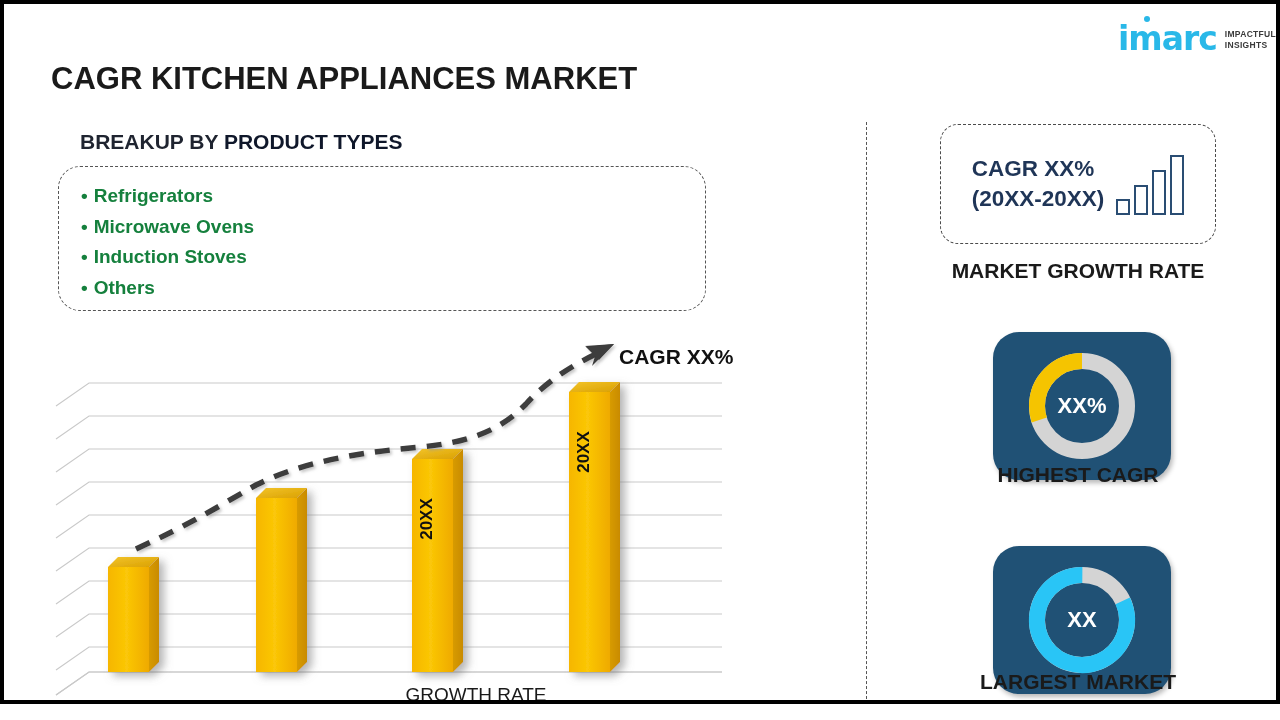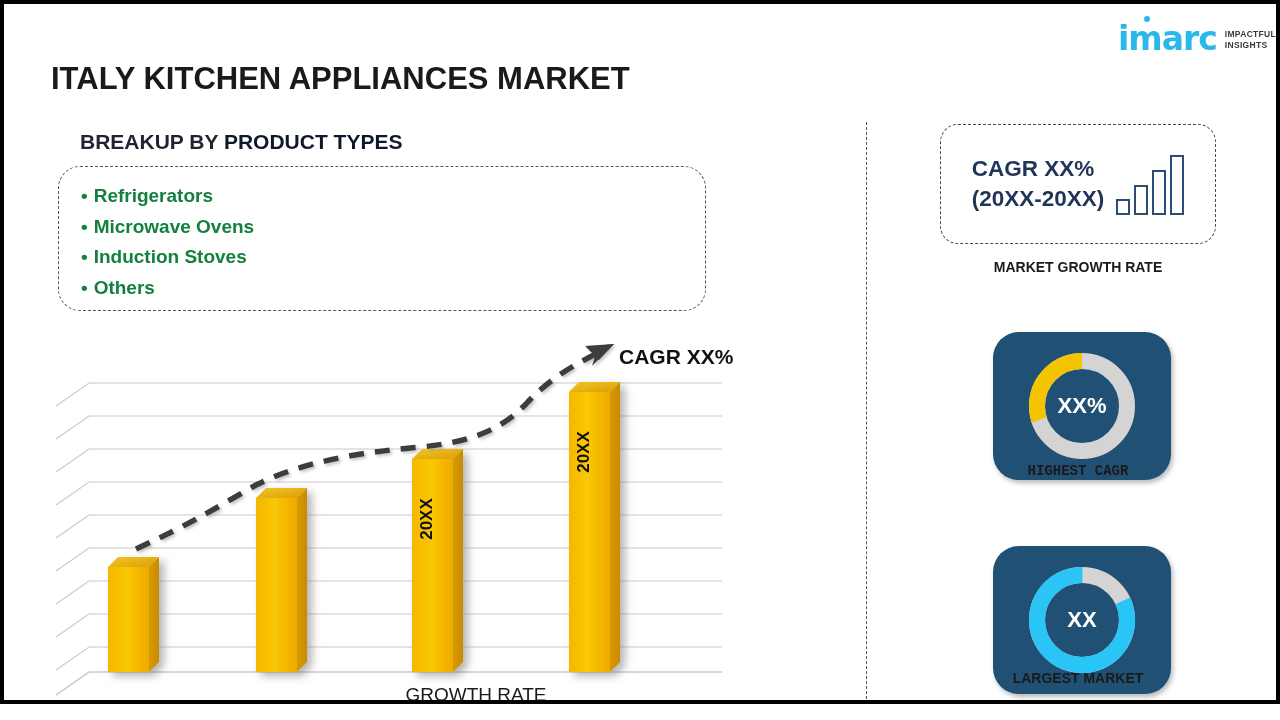--- a/index.html
+++ b/index.html
@@ -177,26 +177,26 @@
     width: 14px;
     border: 2px solid #2a4d73;
     box-sizing: border-box;
     background: #ffffff;
   }
 
   .panel-caption {
     position: absolute;
     width: 340px;
     text-align: center;
-    font-size: 14px;
+    font-size: 21px;
     font-weight: 700;
     color: #1a1a1a;
   }
   #caption-growth { left: 904px; top: 255px; }
-  #caption-cagr   { left: 904px; top: 459px; font-family: Liberation Mono, monospace; }
+  #caption-cagr   { left: 904px; top: 459px; }
   #caption-market { left: 904px; top: 666px; }
 
   .tile {
     position: absolute;
     width: 178px;
     height: 148px;
     border-radius: 26px;
     background: #205175;
     box-shadow: 2px 3px 5px rgba(0,0,0,0.28);
     display: flex;
@@ -222,21 +222,21 @@
   <div id="logo">
     <span id="logo-dot"></span>
     <span id="logo-word">imarc</span>
     <span id="logo-rule"></span>
     <span id="logo-tag">
       <span>IMPACTFUL</span><br>
       <span>INSIGHTS</span>
     </span>
   </div>
 
-  <div id="main-title">ITALY KITCHEN APPLIANCES MARKET</div>
+  <div id="main-title">CAGR KITCHEN APPLIANCES MARKET</div>
 
   <div id="breakup-heading"><span>BREAKUP BY </span><span class="hl">PRODUCT TYPES</span></div>
 
   <div id="product-box">
     <div class="bullet-row"><span class="bullet-dot">•</span><span>Refrigerators</span></div>
     <div class="bullet-row"><span class="bullet-dot">•</span><span>Microwave Ovens</span></div>
     <div class="bullet-row"><span class="bullet-dot">•</span><span>Induction Stoves</span></div>
     <div class="bullet-row"><span class="bullet-dot">•</span><span>Others</span></div>
   </div>
 

